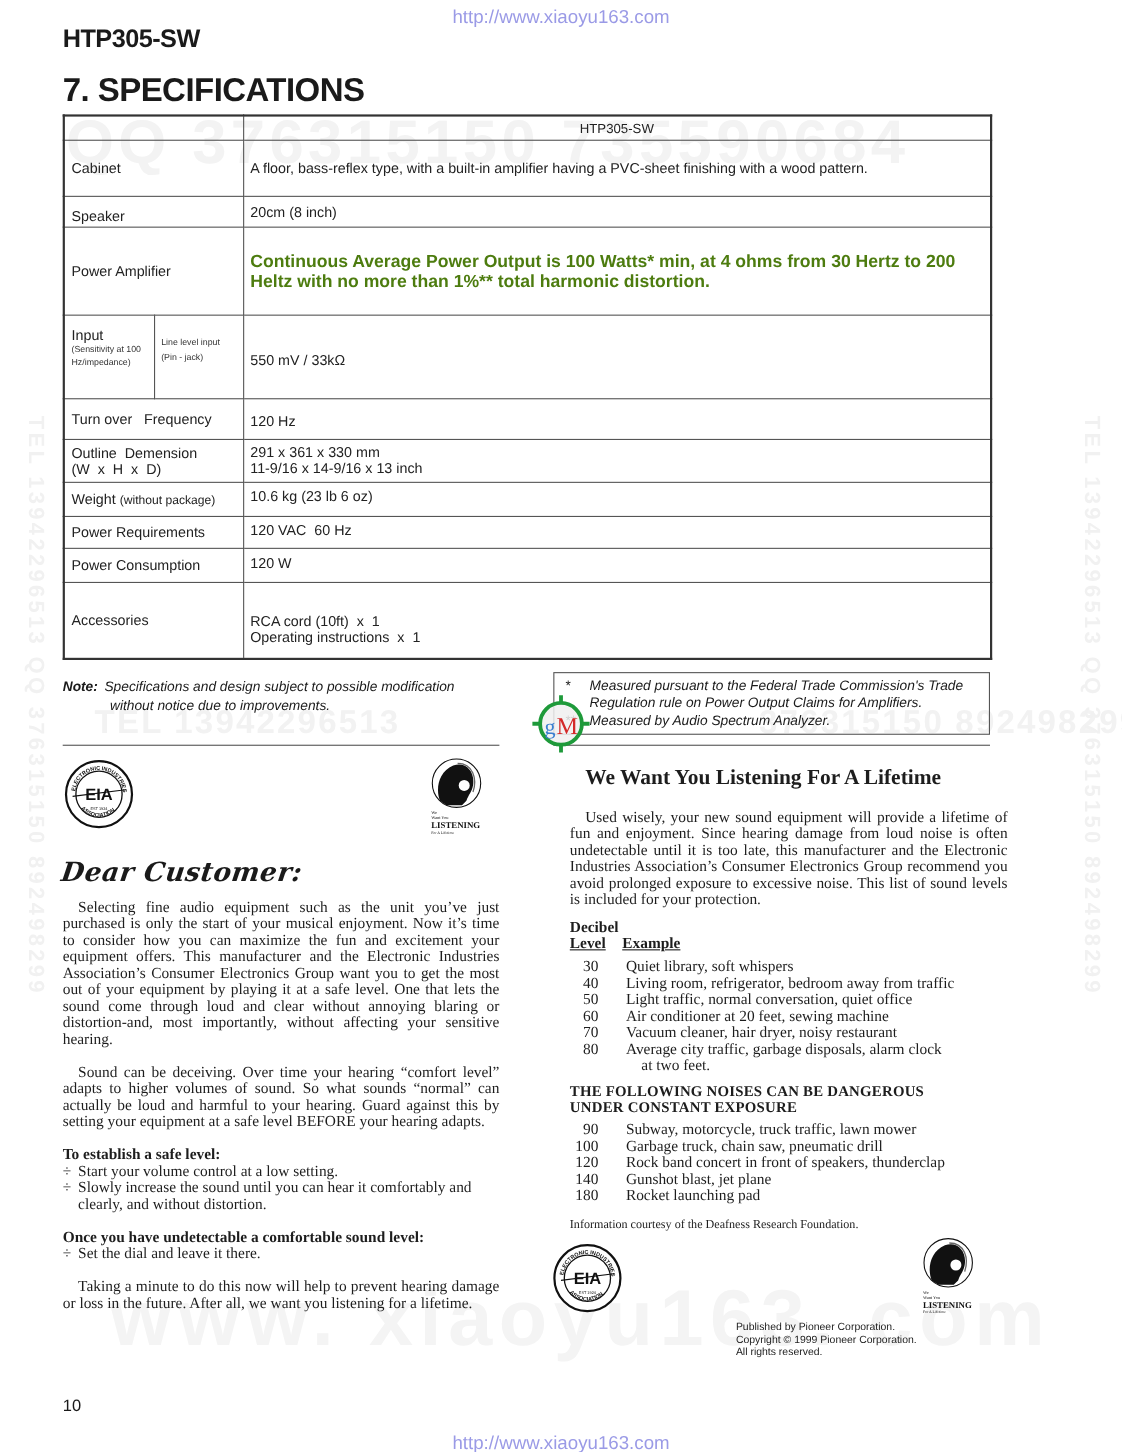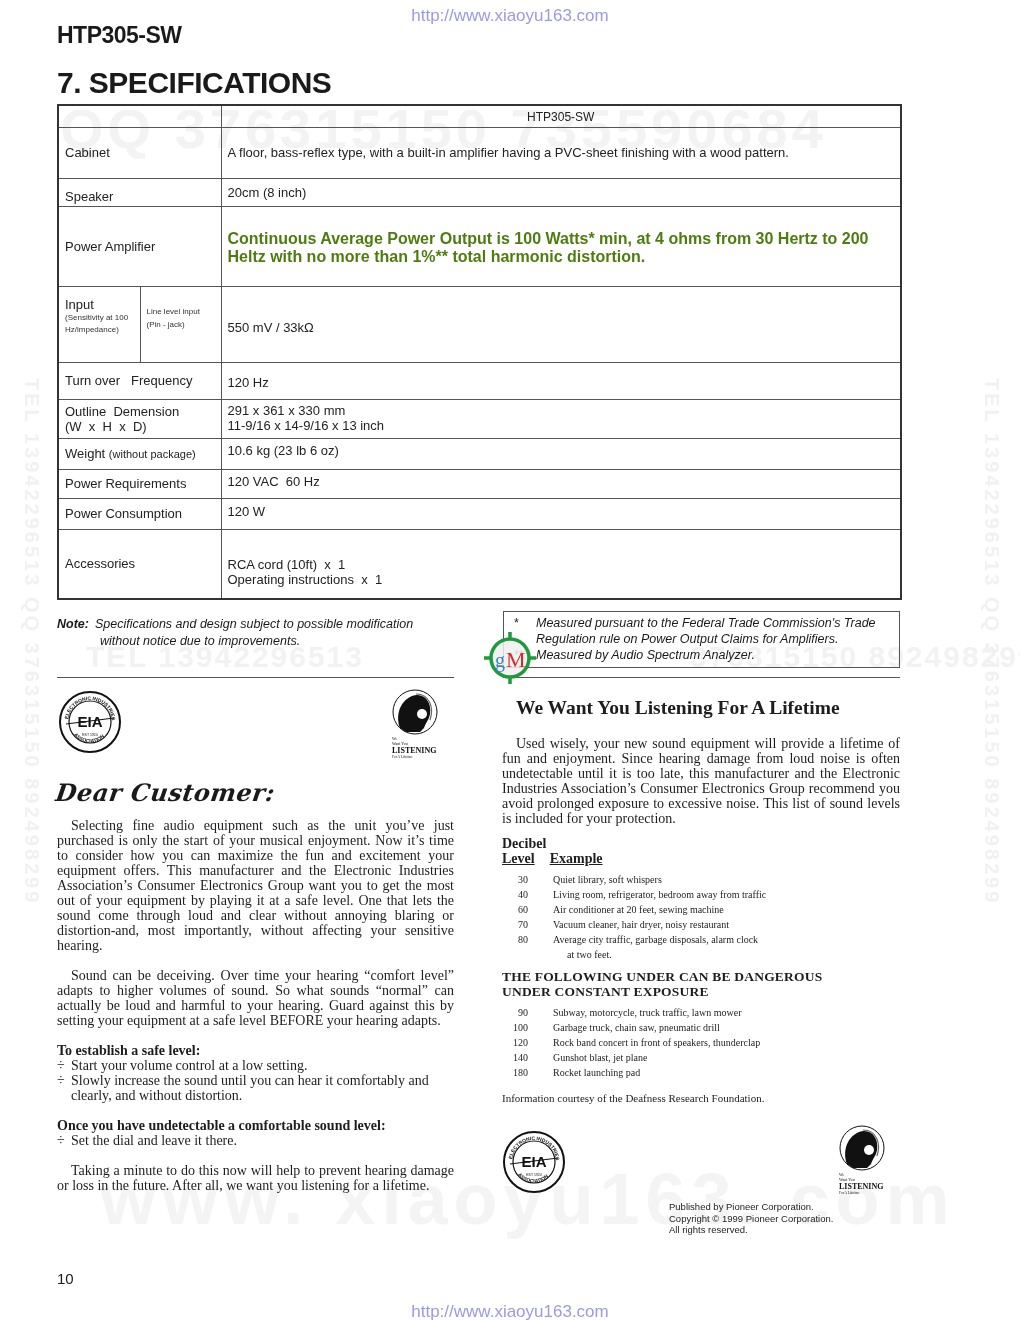--- a/index.html
+++ b/index.html
@@ -77,27 +77,27 @@
 
   .serif { font-family: "Liberation Serif", serif; color: #1d1d1d; }
   .col-left { position: absolute; left: 57px; top: 818px; width: 397px; font-size: 14px; line-height: 15px; z-index: 1; }
   .col-left p { text-align: justify; text-indent: 14px; }
   .gap { height: 15px; }
   .bold-h { font-weight: bold; }
   .bul { display: flex; }
   .bul .m { width: 14px; flex: 0 0 14px; }
   .bul-cont { padding-left: 14px; }
 
-  .col-right { position: absolute; left: 502px; top: 696px; width: 398px; z-index: 1; }
+  .col-right { position: absolute; left: 518px; top: 696px; width: 398px; z-index: 1; }
   .r-title { font-size: 19.5px; font-weight: bold; margin-left: 14px; line-height: 24px; }
   .r-intro { margin-top: 16px; font-size: 14px; line-height: 15px; text-align: justify; text-indent: 14px; }
   .db-head { margin-top: 10px; font-size: 14px; font-weight: bold; line-height: 15px; }
   .db-head .u { text-decoration: underline; }
   .db-head .ex { margin-left: 15px; }
-  .db-list { margin-top: 6px; font-size: 10px; line-height: 15px; font-family: Liberation Serif, serif; }
+  .db-list { margin-top: 6px; font-size: 14px; line-height: 15px; font-family: Liberation Serif, serif; }
   .db-row { display: flex; }
   .db-row .lv { width: 51px; flex: 0 0 51px; text-align: right; padding-right: 0; }
   .db-row .lv span { display: inline-block; width: 26px; text-align: right; margin-right: 25px; }
   .db-row .lv { text-align: left; }
   .db-row .tx { flex: 1; }
   .db-cont { padding-left: 65px; }
   .danger { margin-top: 7px; font-size: 13.5px; font-weight: bold; line-height: 15px; letter-spacing: 0.2px; }
   .credit { margin-top: 12px; font-size: 11px; line-height: 13px; }
 
   .publisher { position: absolute; left: 669px; top: 1201px; font-size: 9.5px; line-height: 11.5px; color: #222; z-index: 1; }
@@ -279,35 +279,39 @@
   <div class="db-list" id="levels-list">
       <div class="db-row">
         <div class="lv"><span>30</span></div>
         <div class="tx">Quiet library, soft whispers</div>
       </div>
       <div class="db-row">
         <div class="lv"><span>40</span></div>
         <div class="tx">Living room, refrigerator, bedroom away from traffic</div>
       </div>
       <div class="db-row">
+        <div class="lv"><span>50</span></div>
+        <div class="tx">Light traffic, normal conversation, quiet office</div>
+      </div>
+      <div class="db-row">
         <div class="lv"><span>60</span></div>
         <div class="tx">Air conditioner at 20 feet, sewing machine</div>
       </div>
       <div class="db-row">
         <div class="lv"><span>70</span></div>
         <div class="tx">Vacuum cleaner, hair dryer, noisy restaurant</div>
       </div>
       <div class="db-row">
         <div class="lv"><span>80</span></div>
         <div class="tx">Average city traffic, garbage disposals, alarm clock</div>
       </div>
       <div class="db-cont">at two feet.</div>
     </div>
   <div class="danger">
-    <div>THE FOLLOWING UNDER CAN BE DANGEROUS</div>
+    <div>THE FOLLOWING NOISES CAN BE DANGEROUS</div>
     <div>UNDER CONSTANT EXPOSURE</div>
   </div>
   <div class="db-list" id="danger-list">
       <div class="db-row">
         <div class="lv"><span>90</span></div>
         <div class="tx">Subway, motorcycle, truck traffic, lawn mower</div>
       </div>
       <div class="db-row">
         <div class="lv"><span>100</span></div>
         <div class="tx">Garbage truck, chain saw, pneumatic drill</div>

